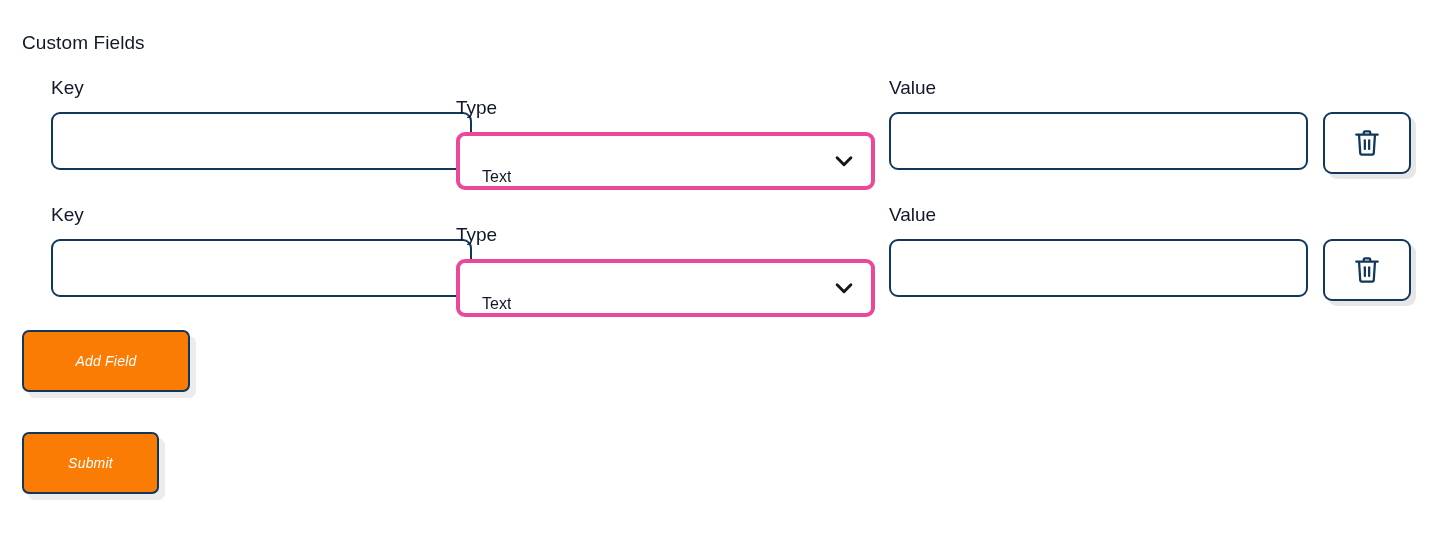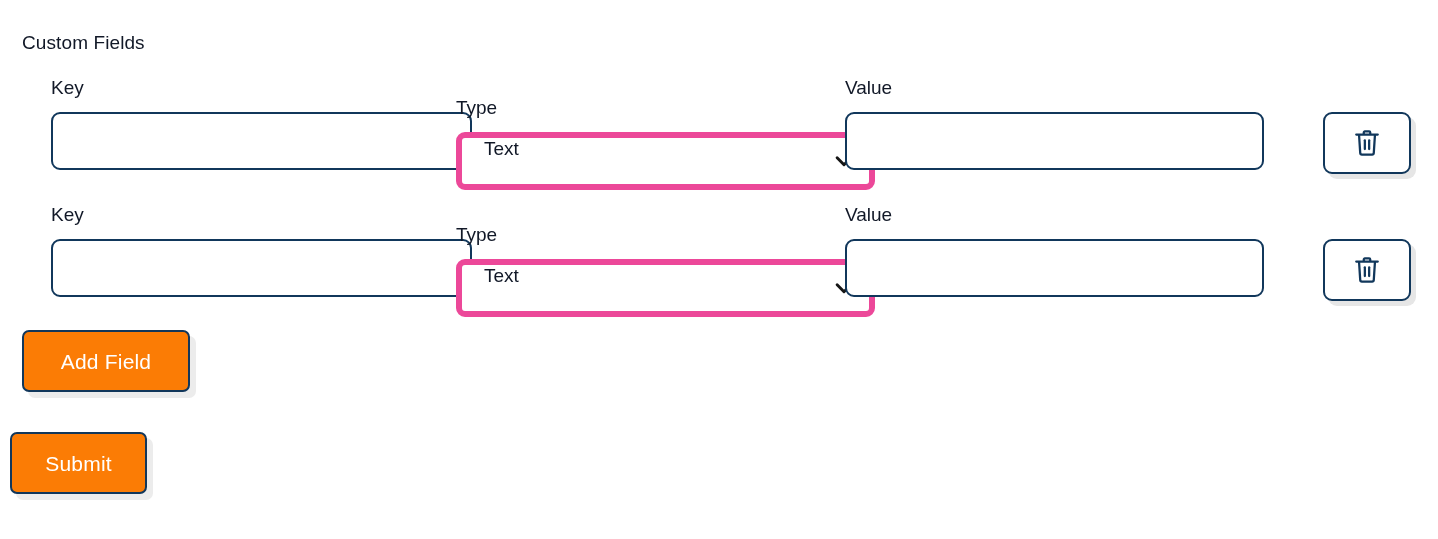--- a/index.html
+++ b/index.html
@@ -44,21 +44,21 @@
   }
   .field-row.row-0 { top: 76px; }
   .field-row.row-1 { top: 203px; }
 
   .col {
     position: absolute;
     top: 0;
   }
   .col-key   { left: 22px;  width: 421px; margin-left: 29px; }
   .col-type  { left: 456px; width: 419px; margin-top: 20px; }
-  .col-value { left: 845px; width: 419px; }
+  .col-value { left: 889px; width: 419px; }
   .col-del   { left: 1323px; width: 88px; }
 
   .field-label {
     font-size: 19px;
     line-height: 24px;
     color: #111827;
     margin: 0 0 12px 0;
     white-space: nowrap;
     display: block;
     height: 24px;
@@ -85,27 +85,27 @@
   .select-wrap {
     position: relative;
     width: 100%;
     height: 58px;
     box-sizing: border-box;
   }
   .select-box {
     box-sizing: border-box;
     width: 100%;
     height: 58px;
-    border: 6px solid #ec4899;
+    border: 4px solid #ec4899;
     border-radius: 9px;
     background: #ffffff;
     display: flex;
-    align-items: flex-start;
+    align-items: flex-end;
     padding: 0 44px 0 22px;
-    font-size: 19px;
+    font-size: 16px;
     color: #111827;
     cursor: pointer;
     user-select: none;
   }
   .select-value {
     white-space: nowrap;
     overflow: hidden;
     text-overflow: ellipsis;
   }
   .chevron {
@@ -143,38 +143,39 @@
 
   
   .btn {
     position: absolute;
     box-sizing: border-box;
     border: 2px solid #11375b;
     border-radius: 7px;
     background: #fb7c05;
     color: #ffffff;
     font-family: "Liberation Sans", "DejaVu Sans", sans-serif;
-    font-size: 21px;
+    font-size: 14px;
     line-height: 1;
     letter-spacing: 0.2px;
     box-shadow: 6px 6px 0 0 #ececec;
     cursor: pointer;
     display: flex;
     align-items: center;
     justify-content: center;
     padding: 0;
+    font-style: italic;
   }
   .btn-add-field {
     left: 22px;
     top: 330px;
     width: 168px;
     height: 62px;
   }
   .btn-submit {
-    left: 10px;
+    left: 22px;
     top: 432px;
     width: 137px;
     height: 62px;
   }
 </style>
 </head>
 <body>
 
 <div class="page">
 

